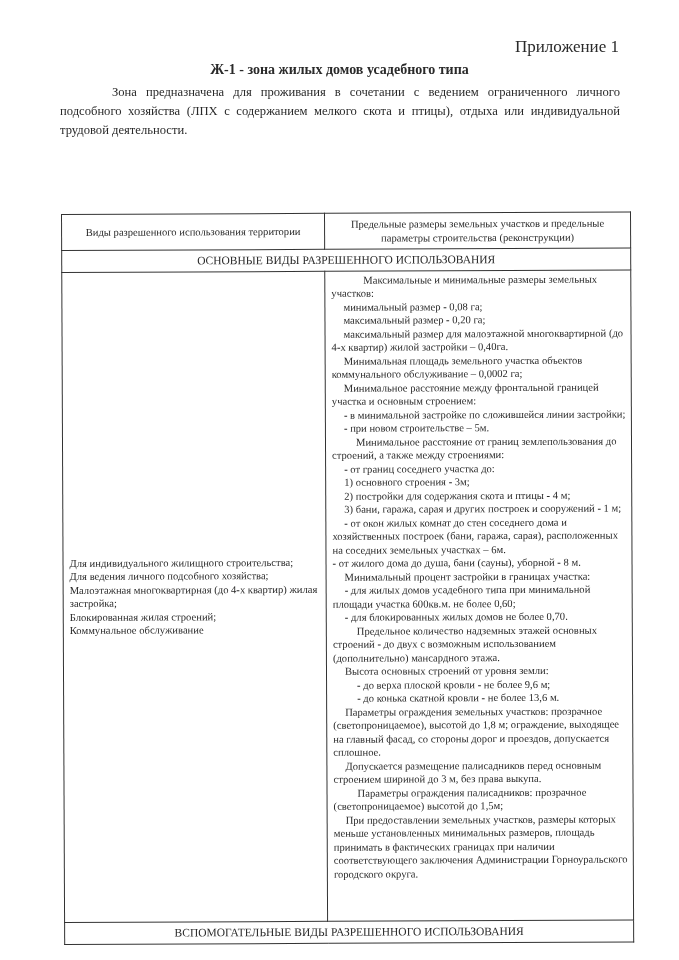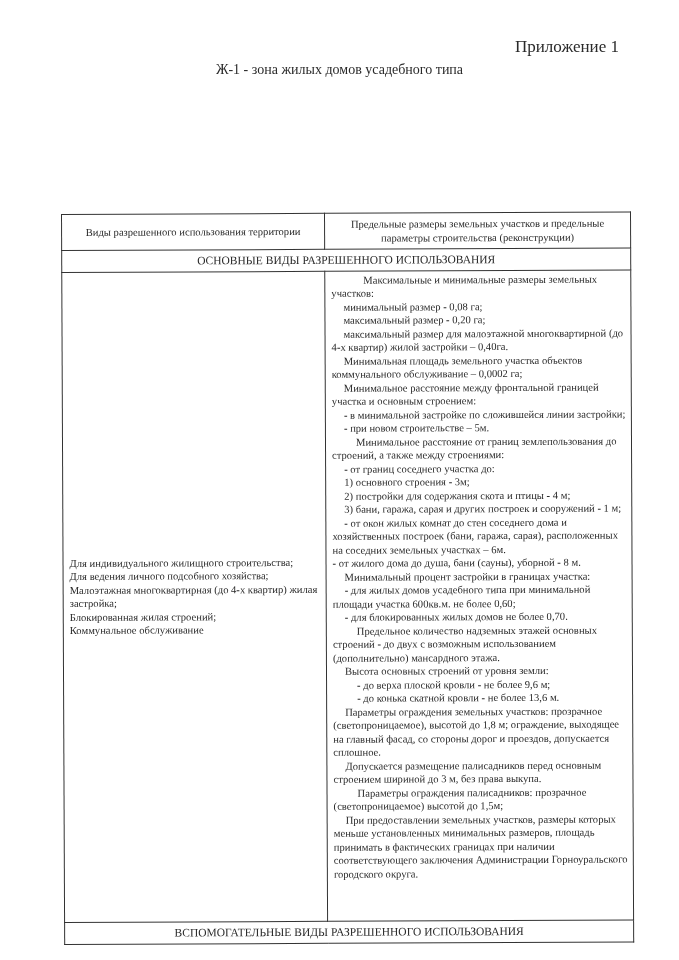--- a/index.html
+++ b/index.html
@@ -1,39 +1,40 @@
 <!DOCTYPE html>
 <html><head>
 <meta charset="utf-8">
 <style>
   html, body { margin:0; padding:0; background:#ffffff; }
   body { width:679px; height:960px; position:relative; overflow:hidden;
          font-family:"Liberation Serif","DejaVu Serif",serif; color:#2a2a2a; }
   .appendix { position:absolute; top:37px; right:60px; font-size:17px; }
   .title { position:absolute; top:62px; left:0; width:679px; text-align:center;
-           font-weight:normal; font-size:14px; }
+           font-weight:bold; font-size:14px; }
   .intro { position:absolute; left:60px; width:560px; font-size:12.6px; line-height:19px; text-align:justify; }
   .intro p { margin:0 0 6px 0; text-indent:52px; }
   table { position:absolute; left:61px; top:214px; width:570px; border-collapse:collapse;
           font-size:10.6px; line-height:13.5px; transform:rotate(-0.25deg); transform-origin:left top; }
   td { border:1px solid #333; vertical-align:top; }
   .hcell { text-align:center; vertical-align:middle; padding:4px 4px; }
   .span { text-align:center; font-size:11.5px; padding:4px 0 3px; }
   .left { width:250px; padding:0 6px; vertical-align:middle; }
   .right { padding:2px 4px 40px 6px; }
   .right div { margin:0; }
   .i1 { text-indent:12px; } .i2 { text-indent:24px; } .i0 { text-indent:0; } .i3 { text-indent:32px; }
 </style>
 </head>
 <body>
 
 <div class="appendix">Приложение 1</div>
 <div class="title">Ж-1  - зона жилых домов усадебного типа</div>
 
 <div class="intro" style="top:83px;">
+  <p>Зона предназначена для проживания в сочетании с ведением ограниченного личного подсобного хозяйства (ЛПХ с содержанием мелкого скота и птицы), отдыха или индивидуальной трудовой деятельности.</p>
 </div>
 
 <table>
   <tbody>
       <tr>
     <td class="hcell" style="width:250px;">Виды разрешенного использования территории</td>
     <td class="hcell">Предельные размеры земельных участков и предельные параметры строительства (реконструкции)</td>
   </tr>
   <tr>
     <td colspan="2" class="span">ОСНОВНЫЕ ВИДЫ РАЗРЕШЕННОГО ИСПОЛЬЗОВАНИЯ</td>

